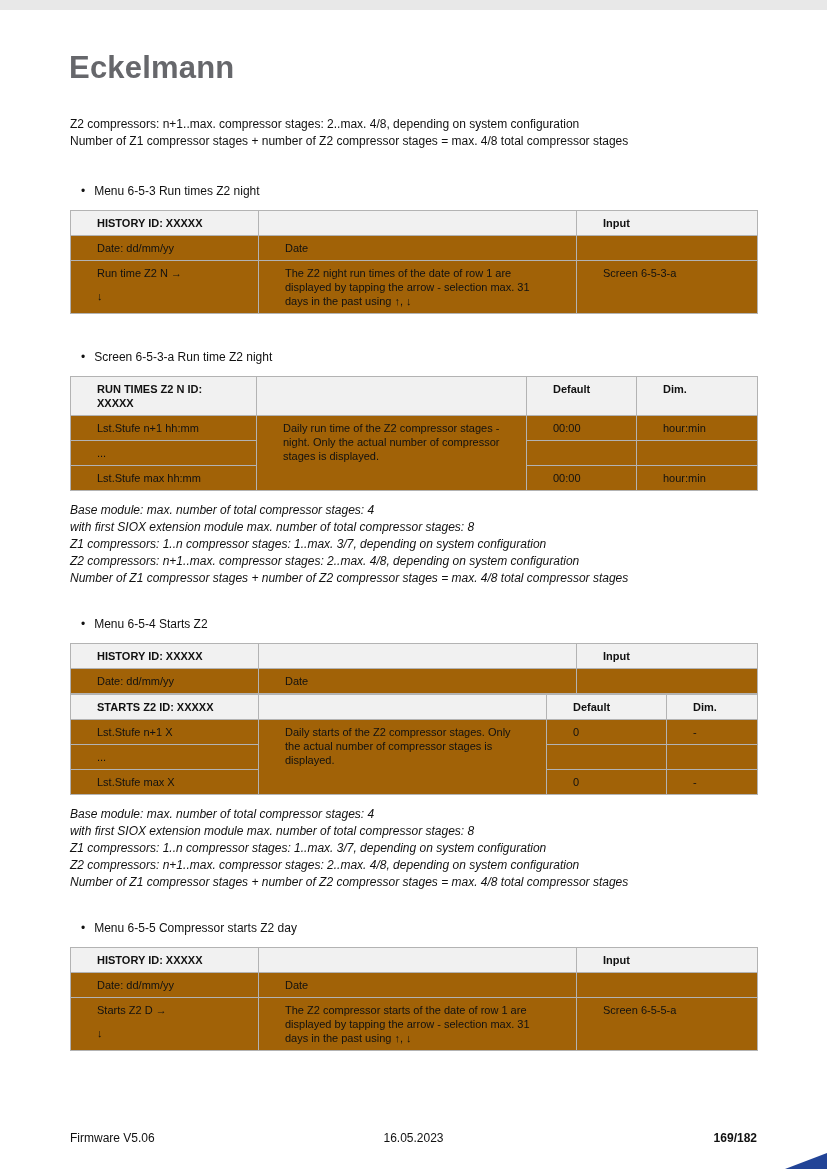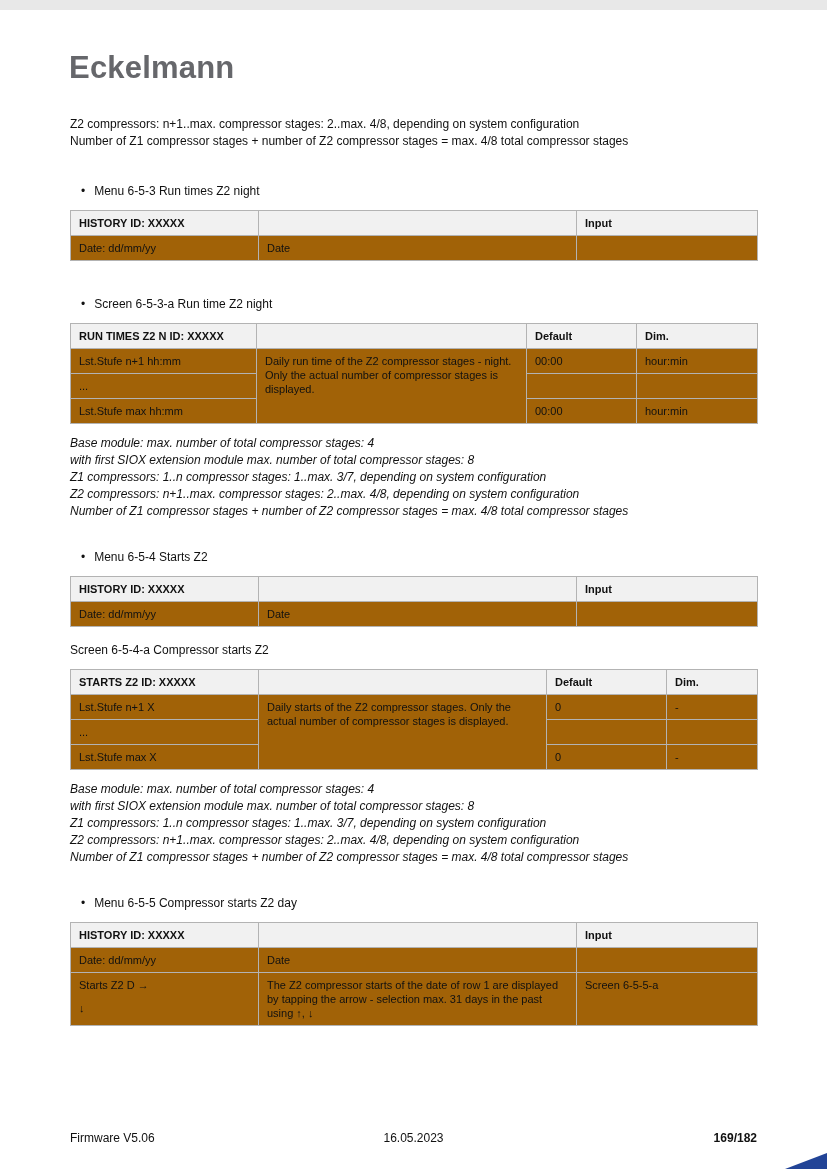--- a/index.html
+++ b/index.html
@@ -20,21 +20,21 @@
     display: flex; align-items: baseline;
   }
   .bullet-dot { margin-right: 9px; font-size: 12px; }
   .plain-heading { font-size: 12px; line-height: 15px; margin: 16px 0 11px 0; }
 
   table.tbl {
     border-collapse: collapse; table-layout: fixed; width: 687px;
     font-size: 11px; line-height: 14px;
   }
   table.tbl th, table.tbl td {
-    border: 1px solid #b3b3b3; padding: 5px 8px; text-align: left;
+    border: 1px solid #b3b3b3; padding: 5px 26px; text-align: left;
     vertical-align: top; overflow: hidden;
   }
   table.tbl th { background: #f1f1f1; font-weight: bold; height: 25px; }
   table.tbl td { background: #a16207; }
   td.row-min { height: 25px; }
   .cell-arrow { margin-top: 9px; }
 
   .mt-intro   { margin-top: 0; }
   .mt-sec1    { margin-top: 34px; }
   .mt-sec2    { margin-top: 36px; }
@@ -84,20 +84,28 @@
           <tr>
         <th>HISTORY ID: XXXXX</th>
         <th></th>
         <th>Input</th>
       </tr>
       <tr>
         <td class="row-min">Date: dd/mm/yy</td>
         <td>Date</td>
         <td></td>
       </tr>
+      <tr>
+        <td>
+          <div>Run time Z2 N →</div>
+          <div class="cell-arrow">↓</div>
+        </td>
+        <td>The Z2 night run times of the date of row 1 are displayed by tapping the arrow - selection max. 31 days in the past using ↑, ↓</td>
+        <td>Screen 6-5-3-a</td>
+      </tr>
     </tbody>
       </table>
 
     <div class="bullet-heading mt-sec2">
       <span class="bullet-dot">•</span>
       <span>Screen 6-5-3-a Run time Z2 night</span>
     </div>
 
     <table class="tbl">
       <colgroup>
@@ -158,21 +166,20 @@
         <th>Input</th>
       </tr>
       <tr>
         <td class="row-min">Date: dd/mm/yy</td>
         <td>Date</td>
         <td></td>
       </tr>
     </tbody>
       </table>
 
-    <div class="plain-heading">Screen 6-5-4-a Compressor starts Z2</div>
 
     <table class="tbl">
       <colgroup>
           <col style="width:188px">
           <col style="width:288px">
           <col style="width:120px">
           <col style="width:91px">
         </colgroup>
       <tbody>
           <tr>

